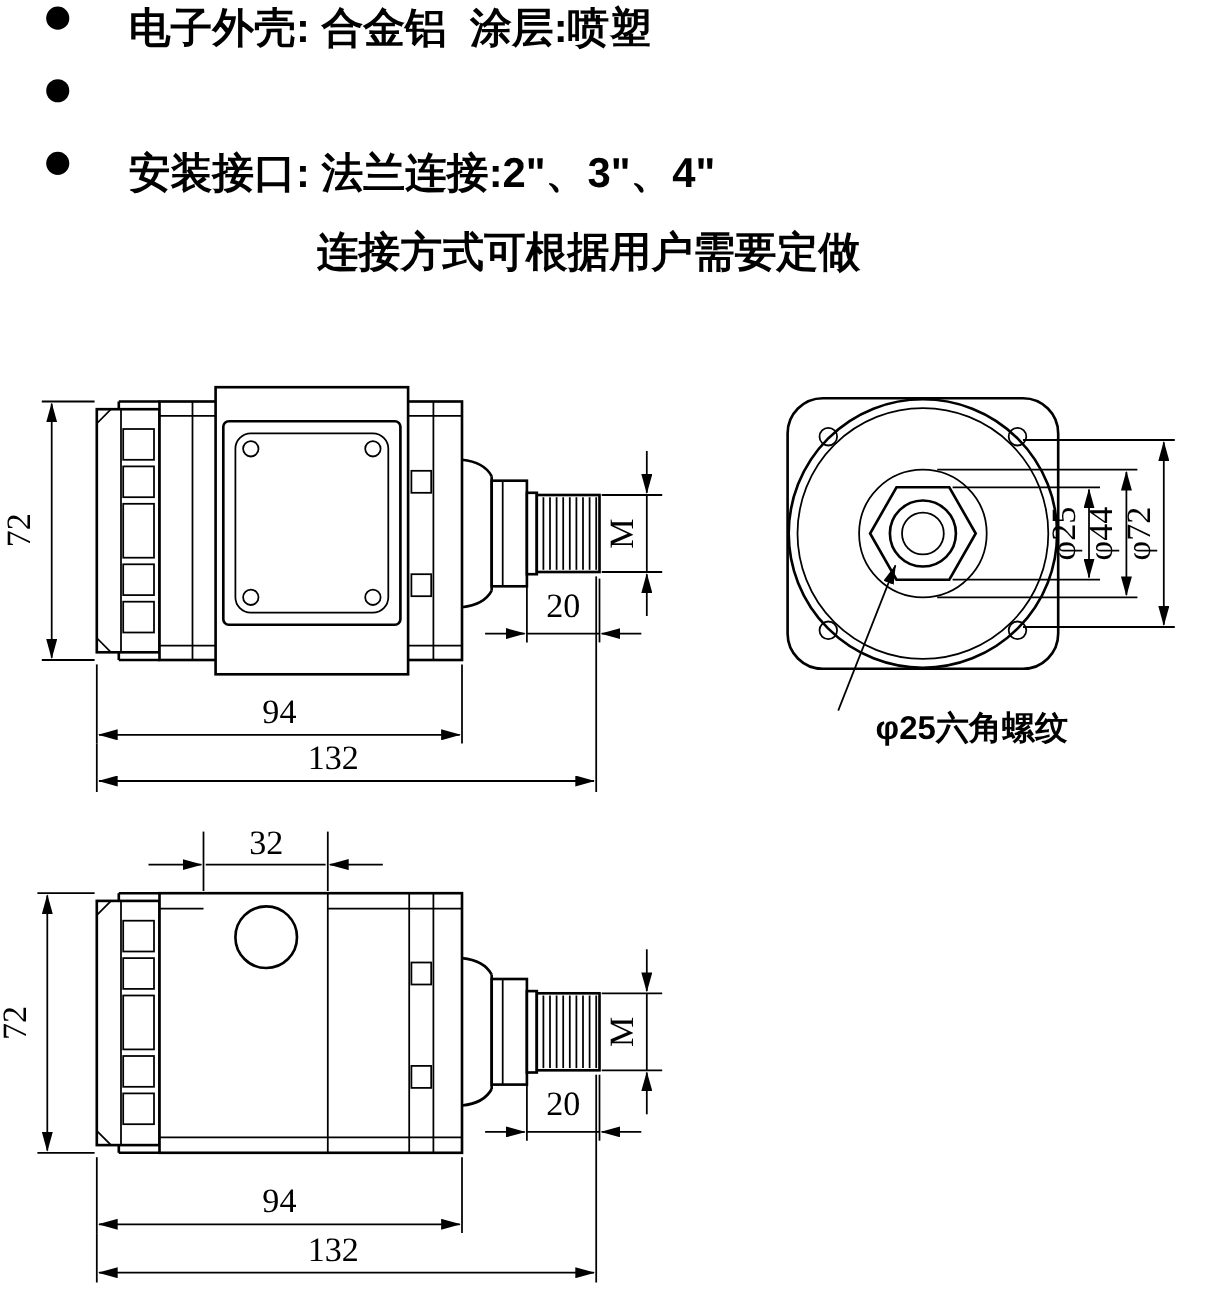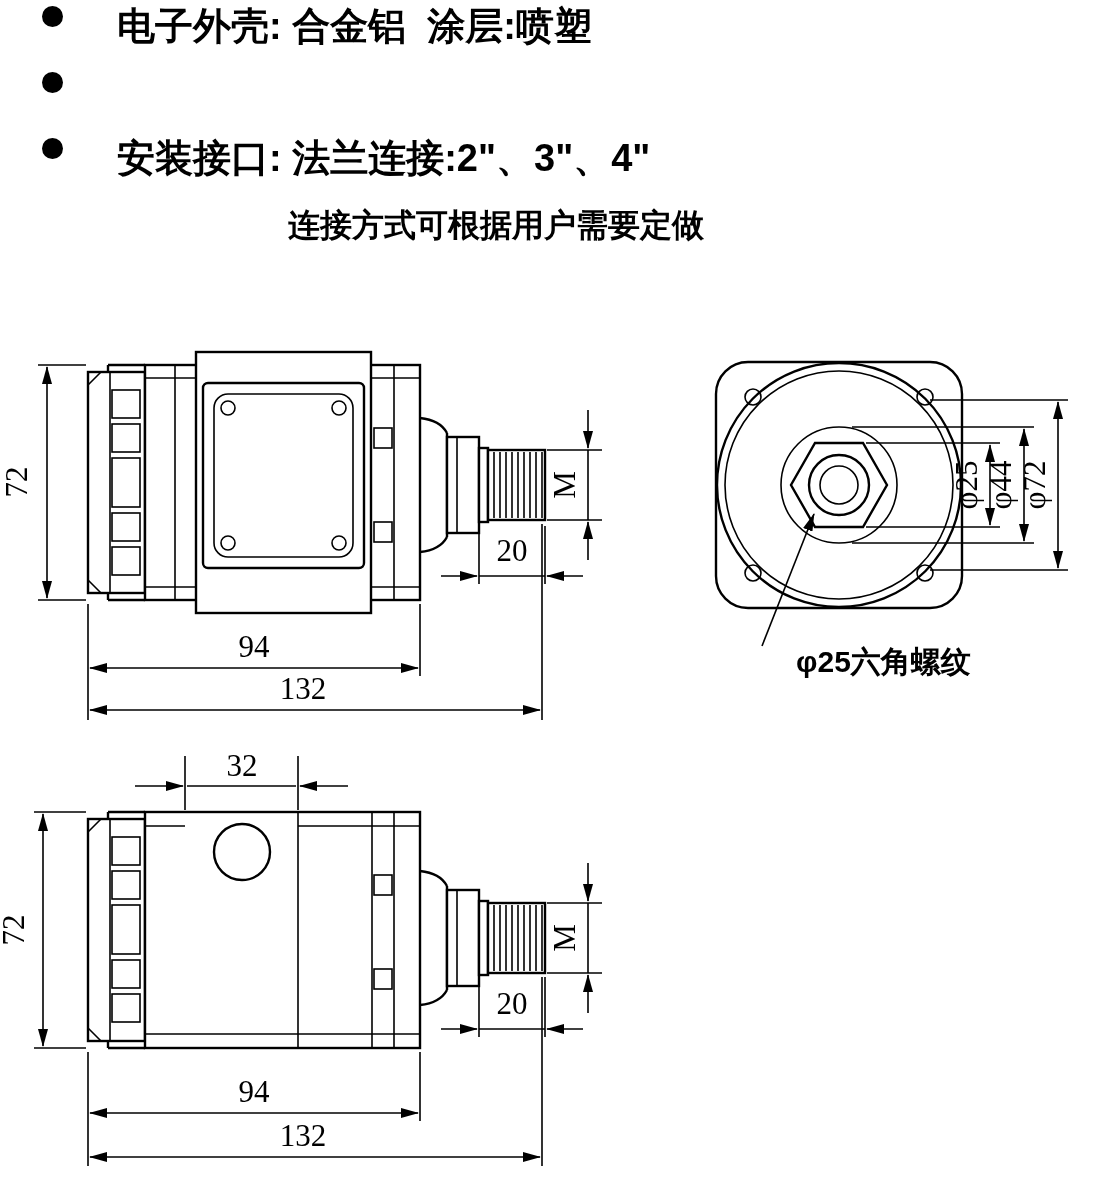--- a/index.html
+++ b/index.html
@@ -2,21 +2,21 @@
 <html><head>
 <meta charset="utf-8">
 <style>
   html,body{margin:0;padding:0;background:#fff;}
   body{width:1106px;height:1184px;position:relative;overflow:hidden;
        font-family:"Liberation Sans",sans-serif;color:#000;}
   .specs{position:absolute;left:42px;top:6px;}
   .spec-row{display:flex;align-items:flex-start;margin-bottom:22px;height:44px;gap:35px;}
   .bullet{width:21px;height:21px;border-radius:50%;background:#000;flex:0 0 auto;margin-right:19px;}
   .spec-text{font-size:38px;font-weight:bold;line-height:1.1;white-space:pre;}
-  .spec-note{font-size:32px;font-weight:bold;margin-left:246px;margin-top:22px;white-space:pre;}
+  .spec-note{font-size:38px;font-weight:bold;margin-left:246px;margin-top:22px;white-space:pre;}
   svg{position:absolute;left:0;top:0;}
   .ol{fill:#fff;stroke:#000;stroke-width:2.4;}
   .oln{fill:none;stroke:#000;stroke-width:2.4;}
   .tn{fill:none;stroke:#000;stroke-width:1.6;}
   .tnw{fill:#fff;stroke:#000;stroke-width:1.6;}
   .dim{stroke:#000;stroke-width:1.6;fill:none;}
   .dtxt{font-family:"Liberation Serif",serif;font-size:31px;fill:#000;}
   .ctxt{font-family:"Liberation Sans",sans-serif;font-size:30px;font-weight:bold;fill:#000;}
 </style>
 </head>

